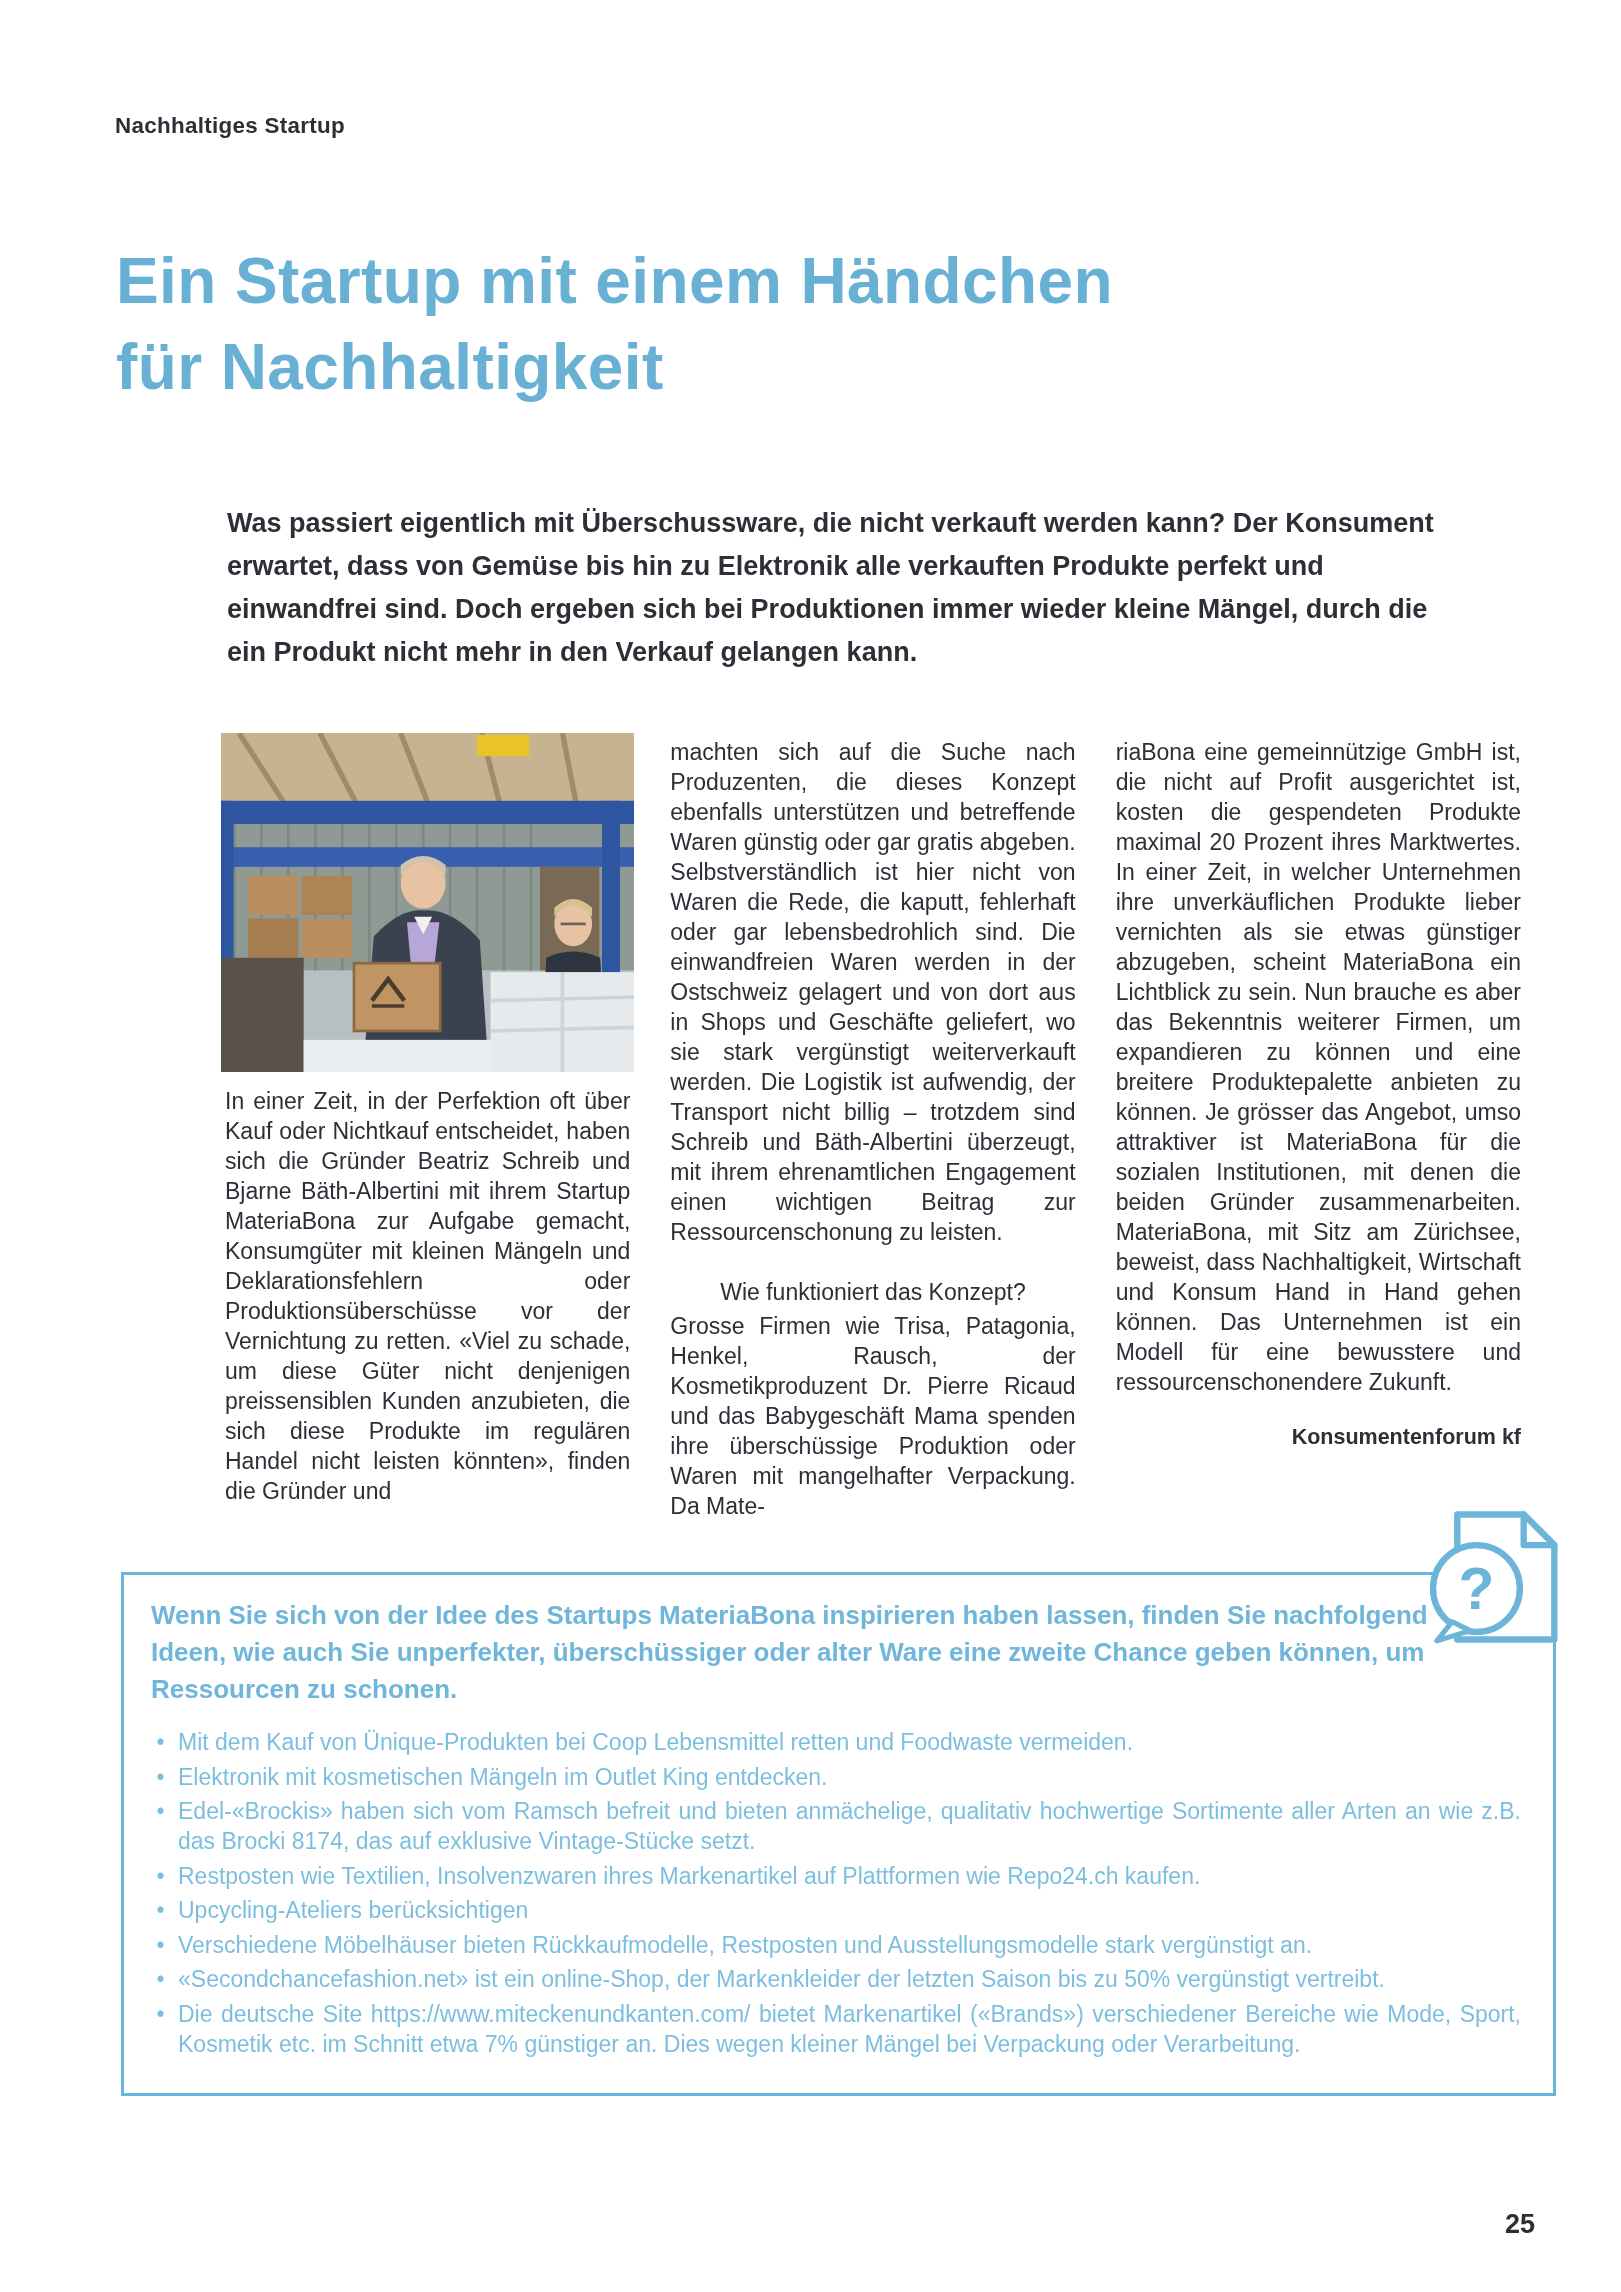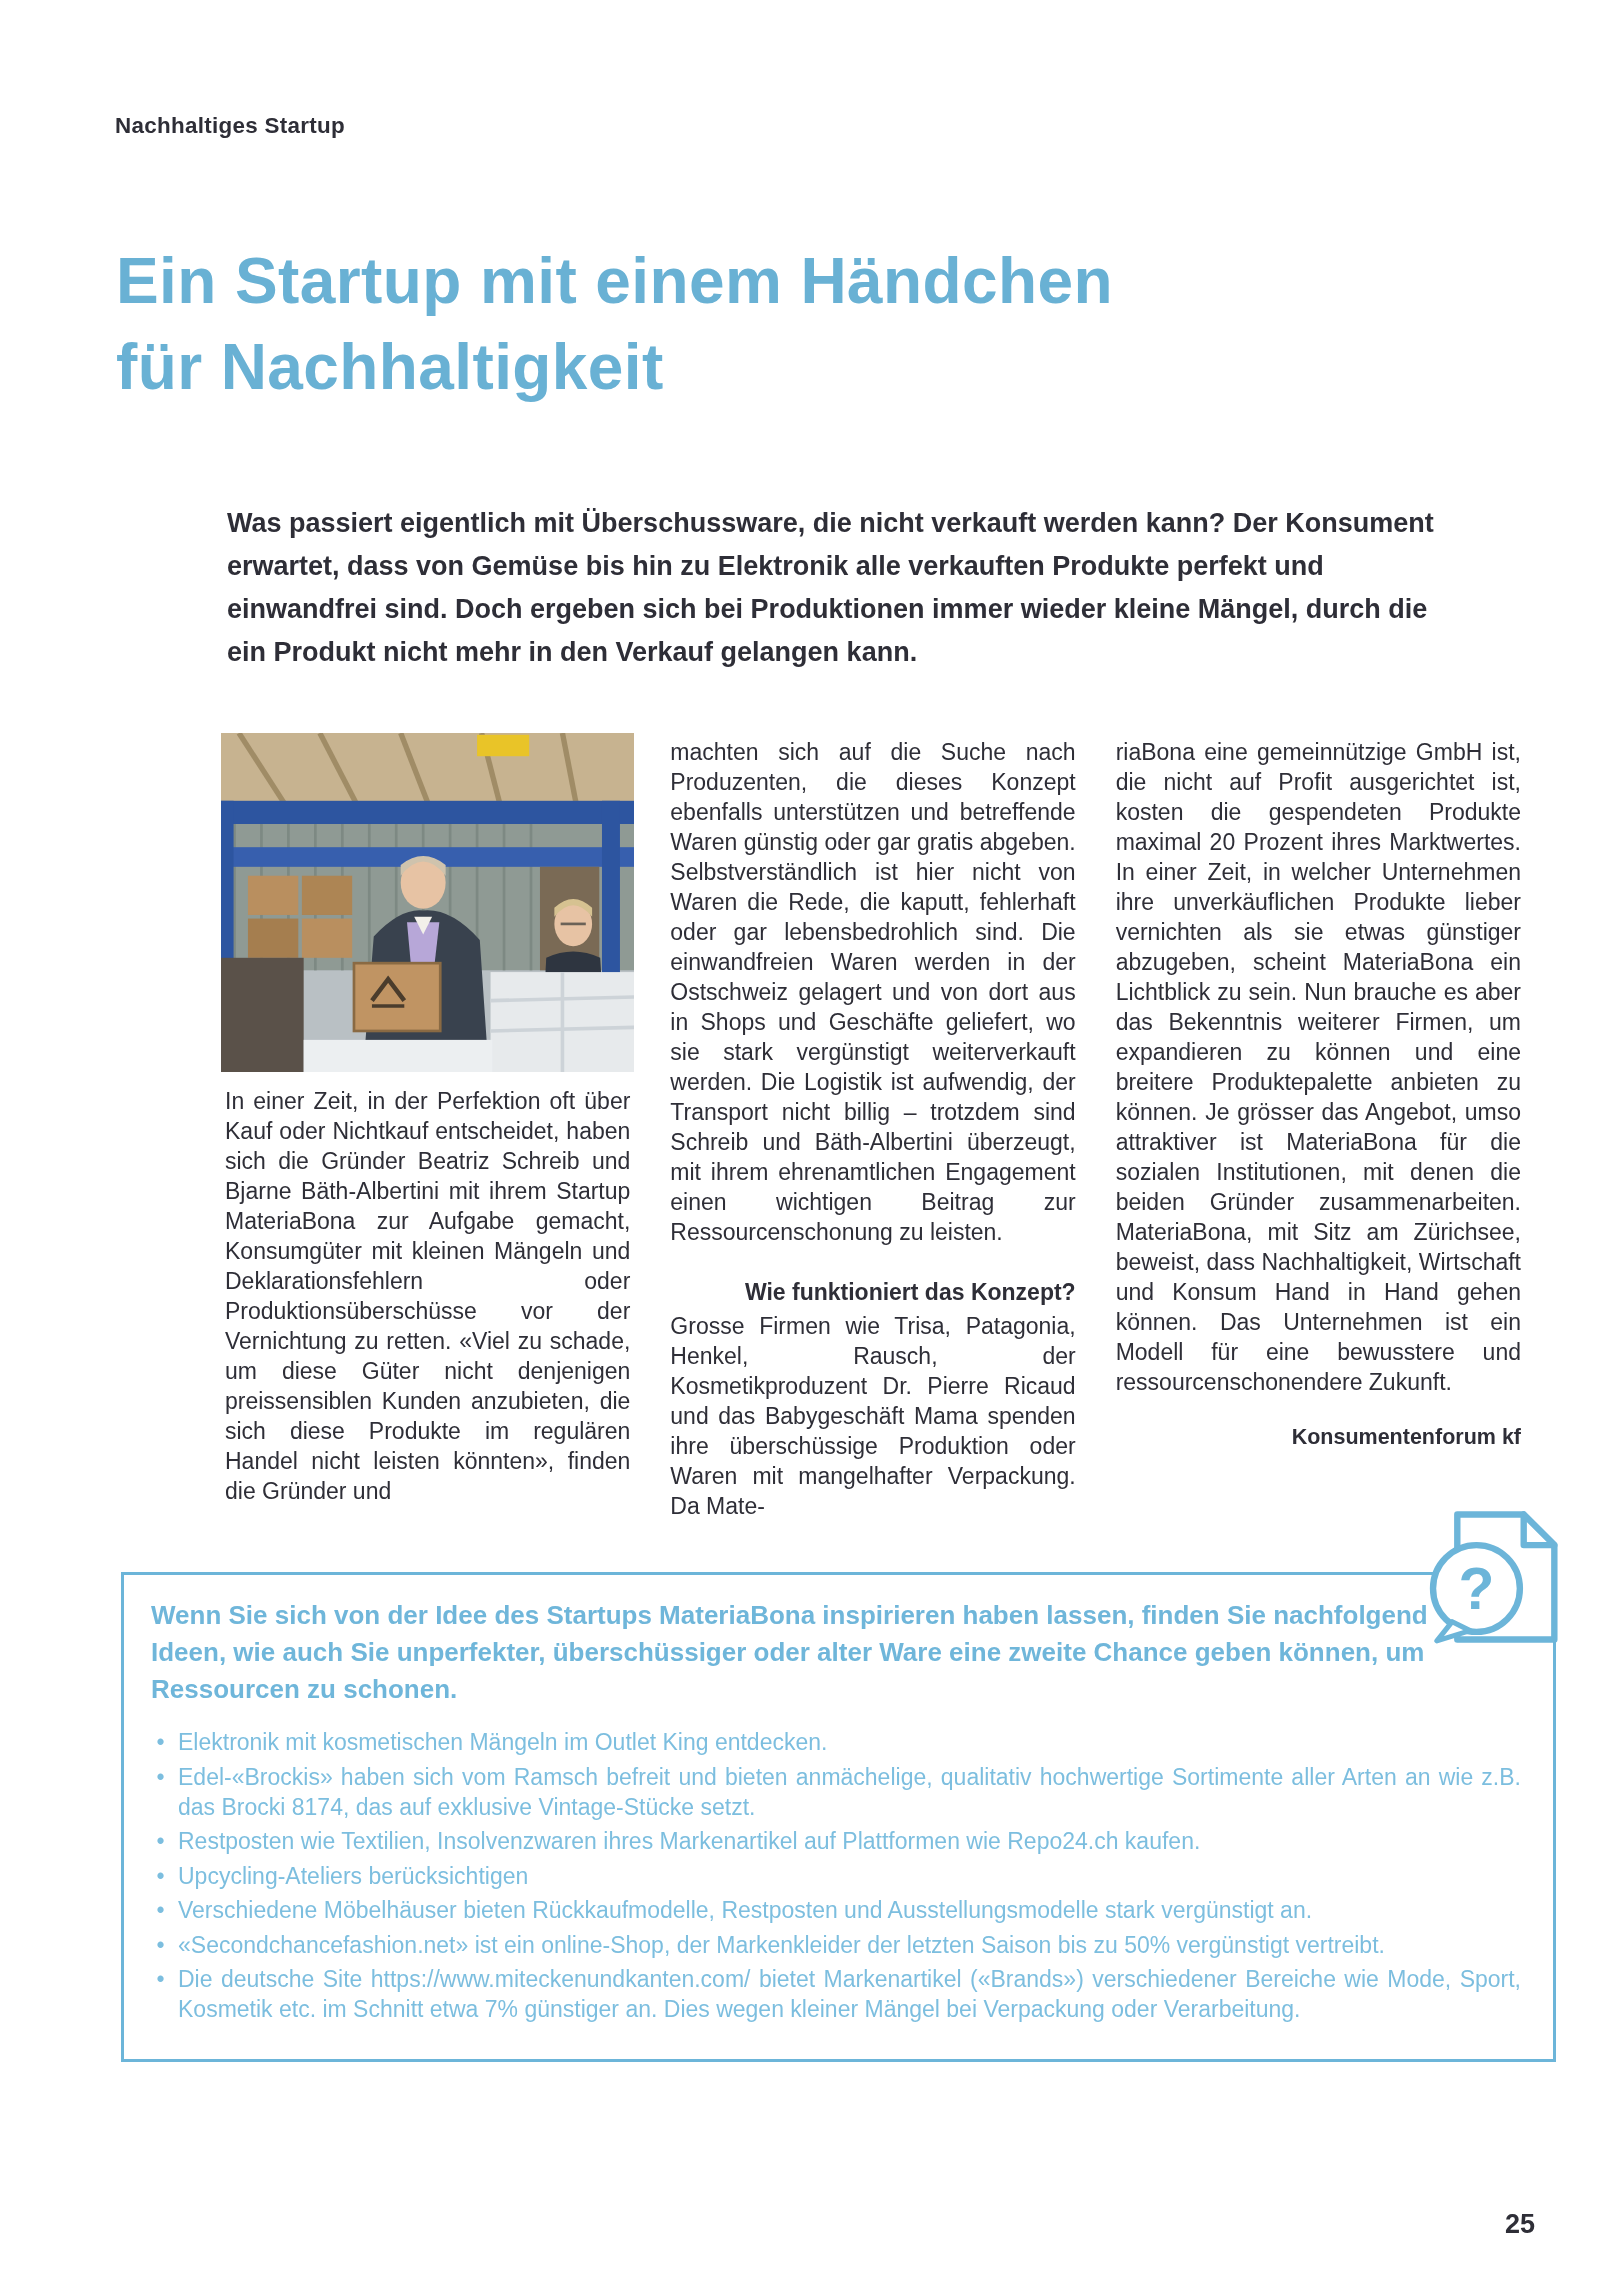--- a/index.html
+++ b/index.html
@@ -26,21 +26,21 @@
     position:absolute;left:221px;top:733px;width:1304px;
     display:grid;grid-template-columns:1fr 1fr 1fr;column-gap:32px;
     font-size:23px;line-height:30px;text-align:justify;
     hyphens:auto;-webkit-hyphens:auto;
   }
   .columns p{margin:4px;}
   .photo{
     width:100%;height:339px;margin:0 0 14.3px 0;overflow:hidden;background:#cfd5d9;
   }
   .photo svg{display:block;width:100%;height:100%;}
-  .subhead{font-weight:700;margin-top:30px !important;text-align:right;}
+  .subhead{font-weight:400;margin-top:30px !important;text-align:center;}
   .byline{font-weight:700;font-size:21.5px;margin-top:25px !important;text-align:right;}
   .infobox{
     position:absolute;left:121px;top:1572px;width:1435px;
     border:3.6px solid #6CB5D9;box-sizing:border-box;
     padding:21.5px 32px 30px 27px;background:#ffffff;
   }
   .infobox .intro{
     margin:0;width:1282px;
     color:#6FB6DA;font-weight:700;font-size:26px;line-height:37px;text-align:left;
   }
@@ -167,20 +167,21 @@
         <path d="M30,4 H82 L106,28 V102 H30 Z"></path>
         <path d="M82,4 V28 H106 Z"></path>
         <circle cx="45" cy="62" r="34"></circle>
         <path d="M26,88 L14,103 L40,95 Z" stroke-width="4"></path>
       </g>
       <text x="45" y="78" text-anchor="middle" font-size="46" font-weight="bold" fill="#6CB5D9" font-family="Liberation Sans, sans-serif">?</text>
     </svg>
   </div>
   <p class="intro">Wenn Sie sich von der Idee des Startups MateriaBona inspirieren haben lassen, finden Sie nachfolgend Ideen, wie auch Sie unperfekter, überschüssiger oder alter Ware eine zweite Chance geben können, um Ressourcen zu schonen.</p>
   <ul>
+    <li>Mit dem Kauf von Ünique-Produkten bei Coop Lebensmittel retten und Foodwaste vermeiden.</li>
     <li>Elektronik mit kosmetischen Mängeln im Outlet King entdecken.</li>
     <li>Edel-«Brockis» haben sich vom Ramsch befreit und bieten anmächelige, qualitativ hochwertige Sortimente aller Arten an wie z.B. das Brocki 8174, das auf exklusive Vintage-Stücke setzt.</li>
     <li>Restposten wie Textilien, Insolvenzwaren ihres Markenartikel auf Plattformen wie Repo24.ch kaufen.</li>
     <li>Upcycling-Ateliers berücksichtigen</li>
     <li>Verschiedene Möbelhäuser bieten Rückkaufmodelle, Restposten und Ausstellungsmodelle stark vergünstigt an.</li>
     <li>«Secondchancefashion.net» ist ein online-Shop, der Markenkleider der letzten Saison bis zu 50% vergünstigt vertreibt.</li>
     <li>Die deutsche Site https://www.miteckenundkanten.com/ bietet Markenartikel («Brands») verschiedener Bereiche wie Mode, Sport, Kosmetik etc. im Schnitt etwa 7% günstiger an. Dies wegen kleiner Mängel bei Verpackung oder Verarbeitung.</li>
   </ul>
 </div>
 

